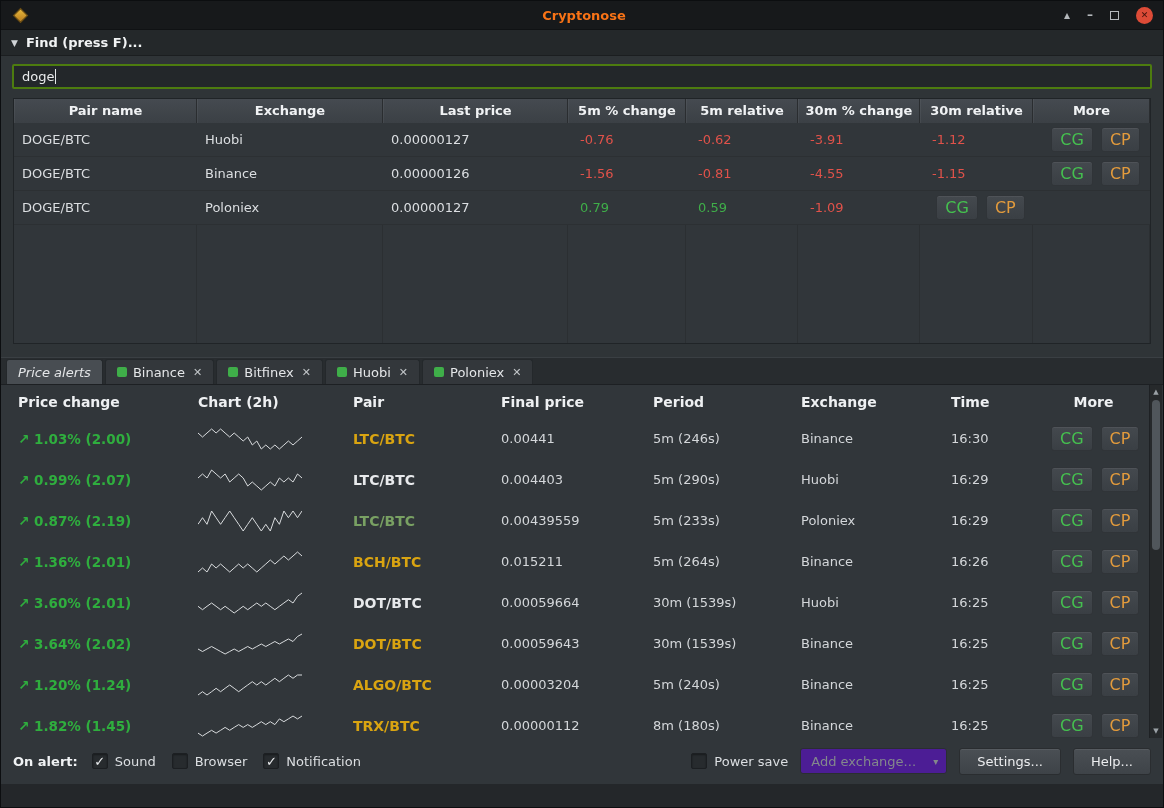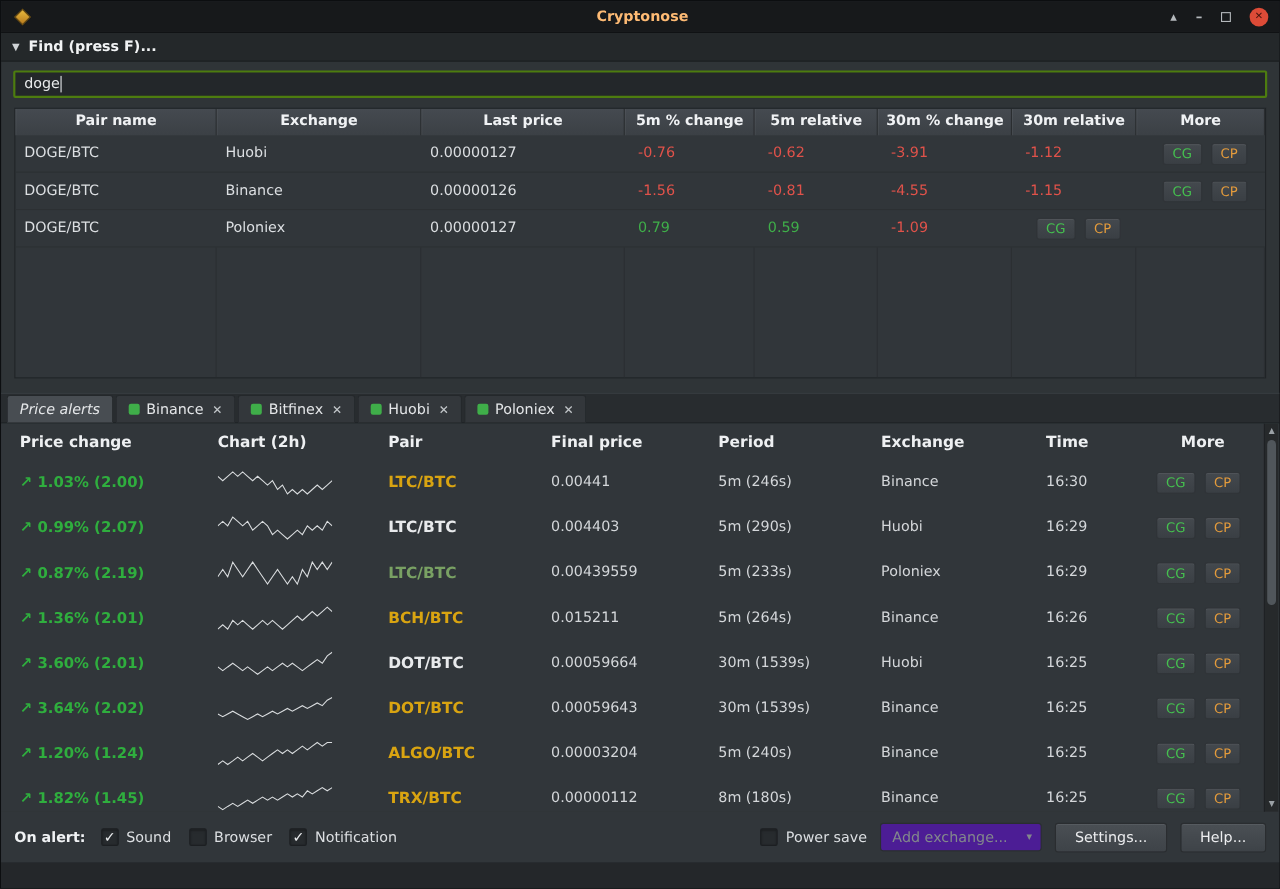--- a/index.html
+++ b/index.html
@@ -4,21 +4,21 @@
 <style>
   * { margin:0; padding:0; box-sizing:border-box; }
   html,body { width:1164px; height:808px; overflow:hidden; }
   body { font-family:"DejaVu Sans", sans-serif; background:#2f3437; color:#dcdfe2; font-size:13px; }
 
   .window { width:1164px; height:808px; background:#2f3437; border:1px solid #0c0e10; display:flex; flex-direction:column; }
 
   
   .titlebar { height:28px; background:#17191b; display:flex; align-items:center; padding:0 10px; position:relative; flex:0 0 auto; }
   .app-icon { width:11px; height:11px; background:linear-gradient(135deg,#e8b93c,#b87b1e); transform:rotate(45deg); border:1px solid #6e4f12; margin-left:4px; }
-  .win-title { position:absolute; left:4px; right:0; text-align:center; font-weight:bold; color:#fdba74; font-size:13px; pointer-events:none; }
+  .win-title { position:absolute; left:4px; right:0; text-align:center; font-weight:bold; color:#f97316; font-size:13px; pointer-events:none; }
   .win-controls { margin-left:auto; display:flex; align-items:center; gap:17px; z-index:2; }
   .wc { color:#b4b8bc; font-size:12px; line-height:1; cursor:default; }
   .wc-min { font-weight:bold; }
   .wc-restore { width:9px; height:9px; border:1px solid #b4b8bc; display:inline-block; }
   .wc-close { width:17px; height:17px; border-radius:50%; background:#dd4b37; color:rgba(40,8,4,.85); font-size:9px; font-weight:bold; display:flex; align-items:center; justify-content:center; }
 
   
   .find-header { height:27px; background:#24282a; border-top:1px solid #101214; border-bottom:1px solid #1b1e20; display:flex; align-items:center; gap:8px; padding-left:10px; font-weight:bold; color:#f1f3f4; flex:0 0 auto; }
   .disclosure { font-size:9px; color:#cfd3d6; }
   .search-wrap { padding:8px 11px 9px 11px; flex:0 0 auto; }
@@ -29,21 +29,21 @@
   .pairs-table { margin:0 12px; height:246px; border:1px solid #202427; background:#31363a; flex:0 0 auto; display:flex; flex-direction:column; }
   .pt-grid { display:grid; grid-template-columns:183px 186px 185px 118px 112px 122px 113px 1fr; }
   .pt-header { height:24px; background:linear-gradient(#454a50,#3b4045); flex:0 0 auto; }
   .pt-hcell { font-weight:bold; color:#f0f2f4; text-align:center; line-height:23px; border-right:1px solid #2a2d30; border-left:1px solid rgba(255,255,255,.05); overflow:hidden; white-space:nowrap; }
   .pt-row { height:34px; border-bottom:1px solid #2c3033; }
   .pt-row > .cell { display:flex; align-items:center; padding-left:8px; overflow:hidden; white-space:nowrap; }
   .pt-row .chg { padding-left:12px; }
   .more-cell { display:flex; align-items:center; justify-content:center; gap:8px; }
   .pt-filler { flex:1 1 auto; }
   .pt-fcell { border-right:1px solid #2b2f32; }
-  .mini-btn { display:inline-flex; align-items:center; justify-content:center; padding:2px 8px; font-size:12px; border-radius:3px; background:linear-gradient(#44494e,#3a3f44); border:1px solid #303438; box-shadow:inset 0 1px 0 rgba(255,255,255,.06); cursor:default; }
+  .mini-btn { display:inline-flex; align-items:center; justify-content:center; padding:2px 8px; font-size:16px; border-radius:3px; background:linear-gradient(#44494e,#3a3f44); border:1px solid #303438; box-shadow:inset 0 1px 0 rgba(255,255,255,.06); cursor:default; }
   .cg { color:#45c04f; }
   .cp { color:#e39b3c; }
 
   
   .tabbar { margin-top:13px; height:28px; background:#282c2f; border-top:1px solid #3a3f43; border-bottom:1px solid #1d2023; display:flex; align-items:flex-end; padding-left:5px; gap:2px; flex:0 0 auto; }
   .tab { height:25px; display:flex; align-items:center; gap:6px; padding:0 11px; background:#33373b; border:1px solid #24282b; border-bottom:none; border-radius:3px 3px 0 0; color:#e4e6e8; cursor:default; }
   .tab.active { background:#484d52;font-style:italic; }
   .tab-dot { width:10px; height:10px; background:#3fae49; border-radius:2px; }
   .tab-close { color:#c2c6c9; font-size:11px; margin-left:2px; }
 

